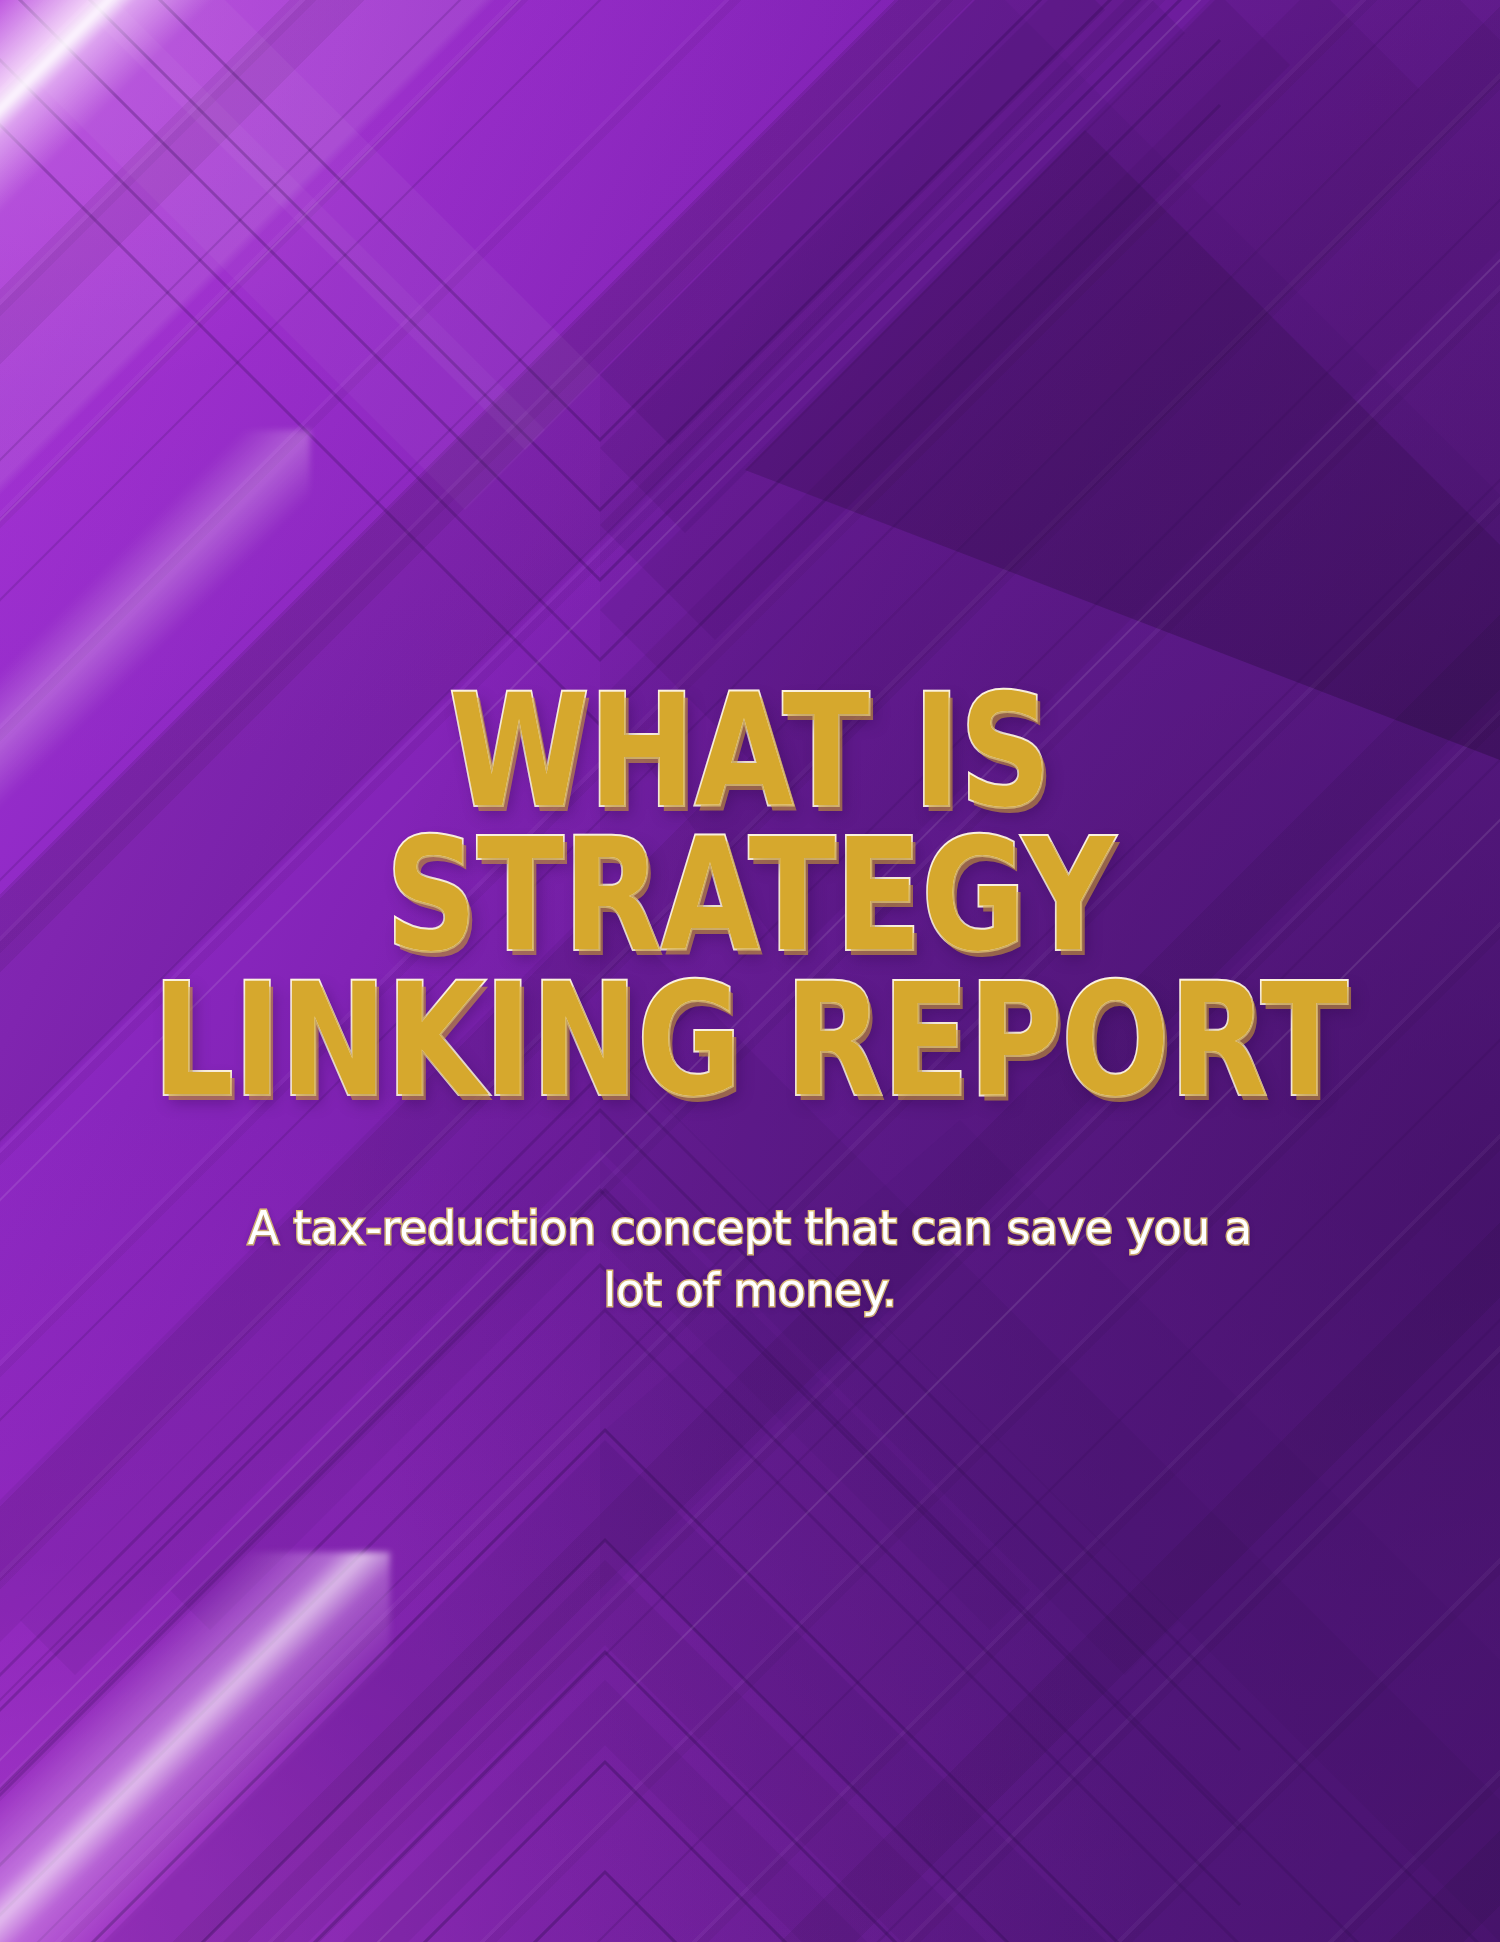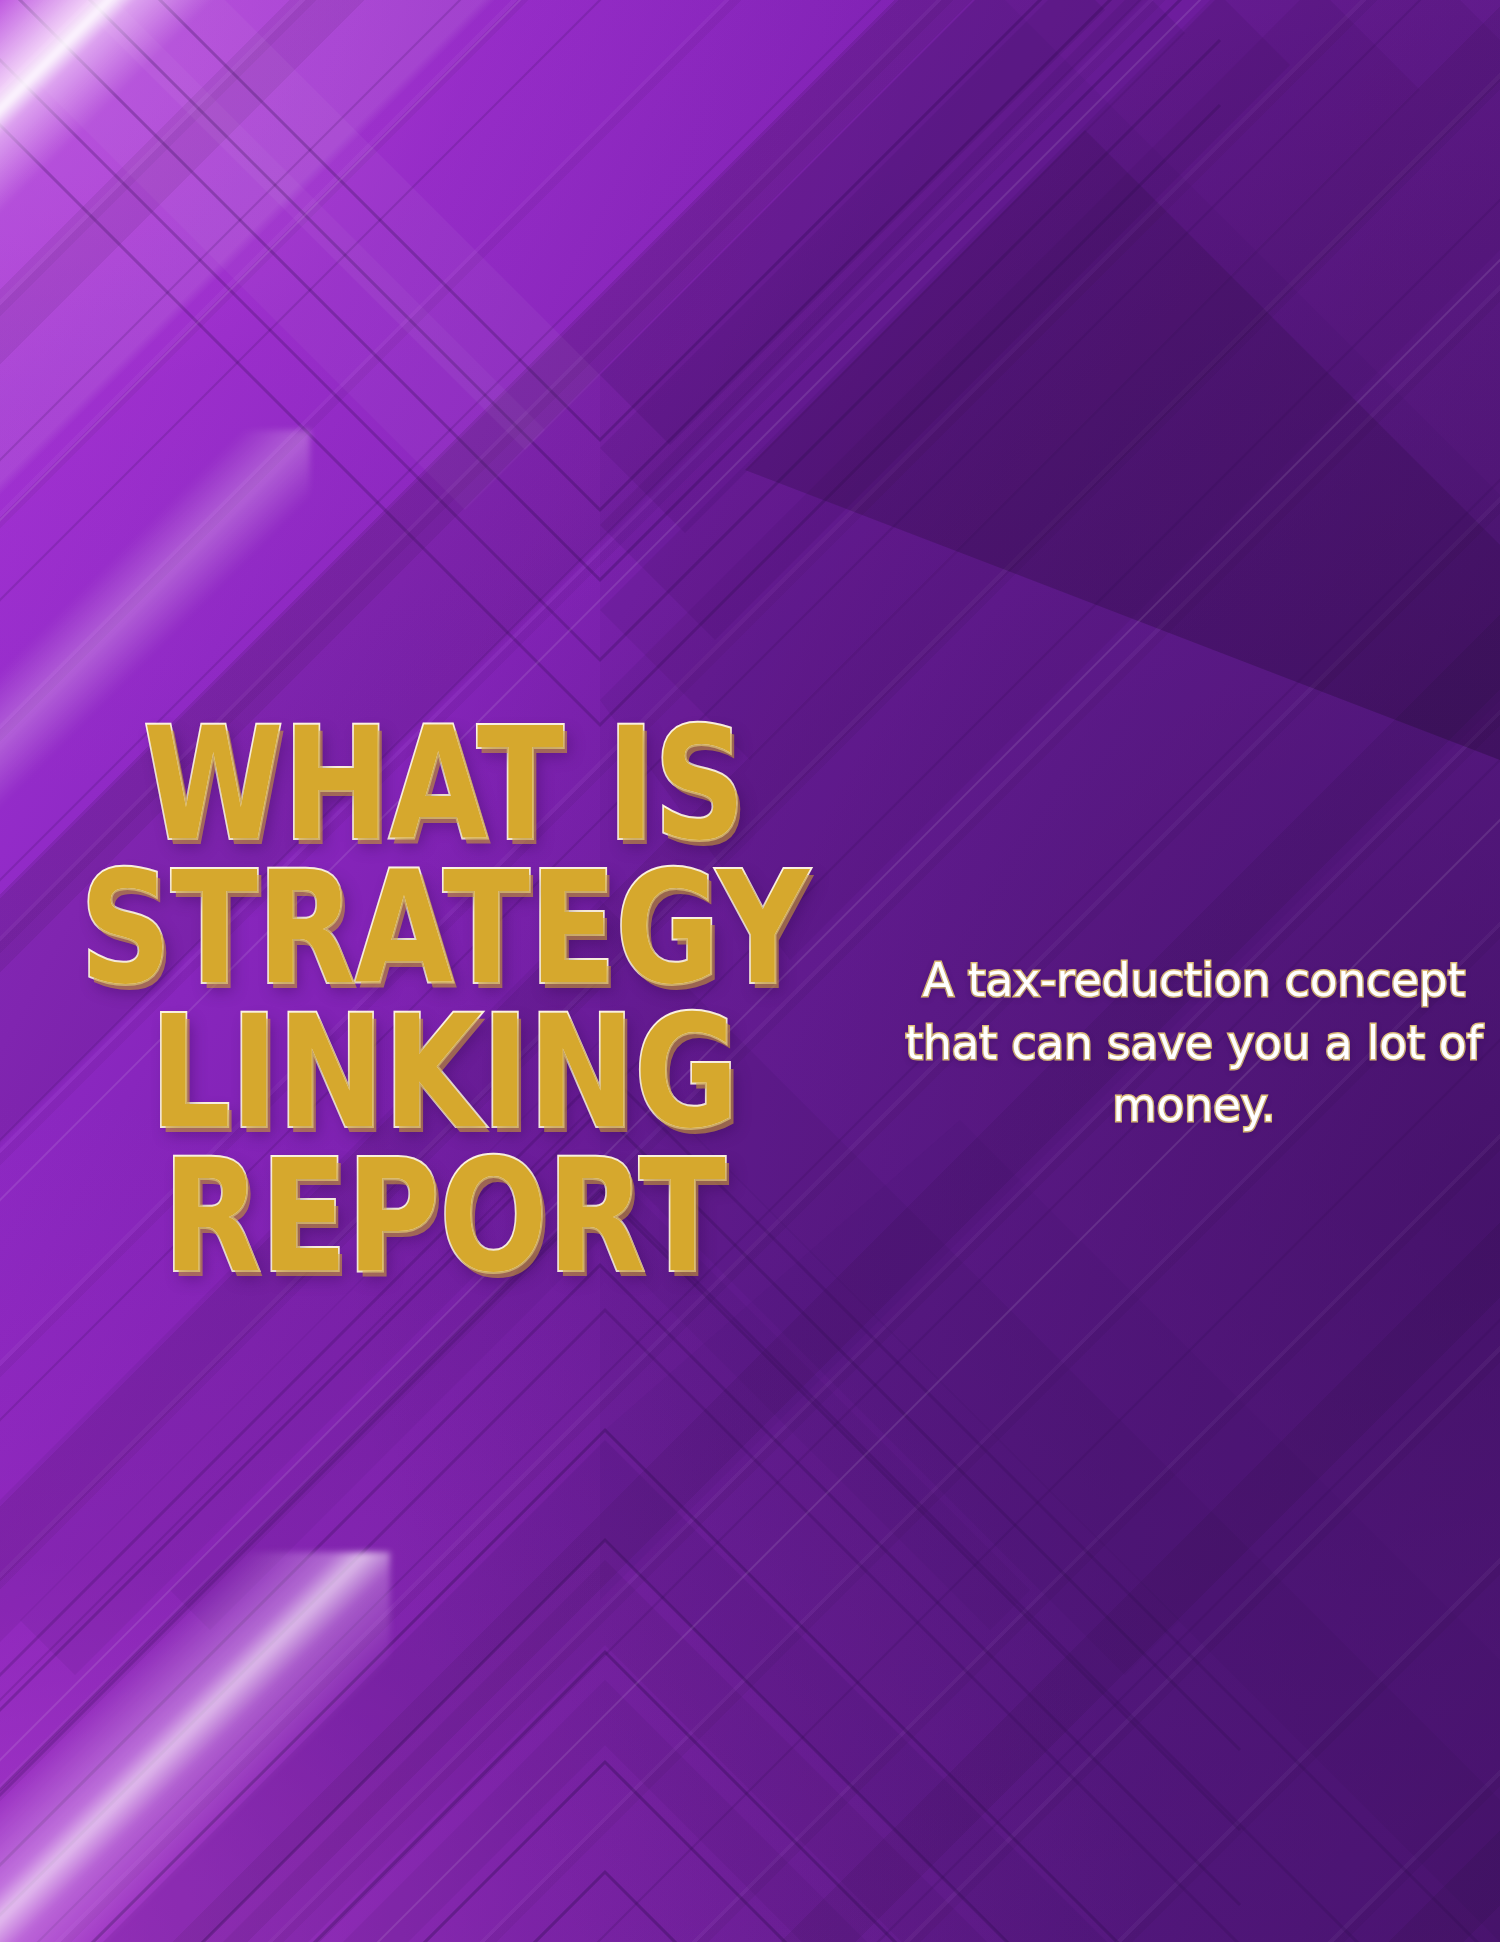--- a/index.html
+++ b/index.html
@@ -132,21 +132,21 @@
   }
 
   
   #chev{position:absolute;inset:0;width:1500px;height:1942px;}
 
   
   #content{
     position:absolute;
     inset:0;
     display:flex;
-    flex-direction:row;
+    flex-direction:column;
     justify-content:center;
     align-items:center;
     padding-top:60px;
     box-sizing:border-box;
   }
 
   #title-block{
     width:100%;
     text-align:center;
     line-height:0.93;

